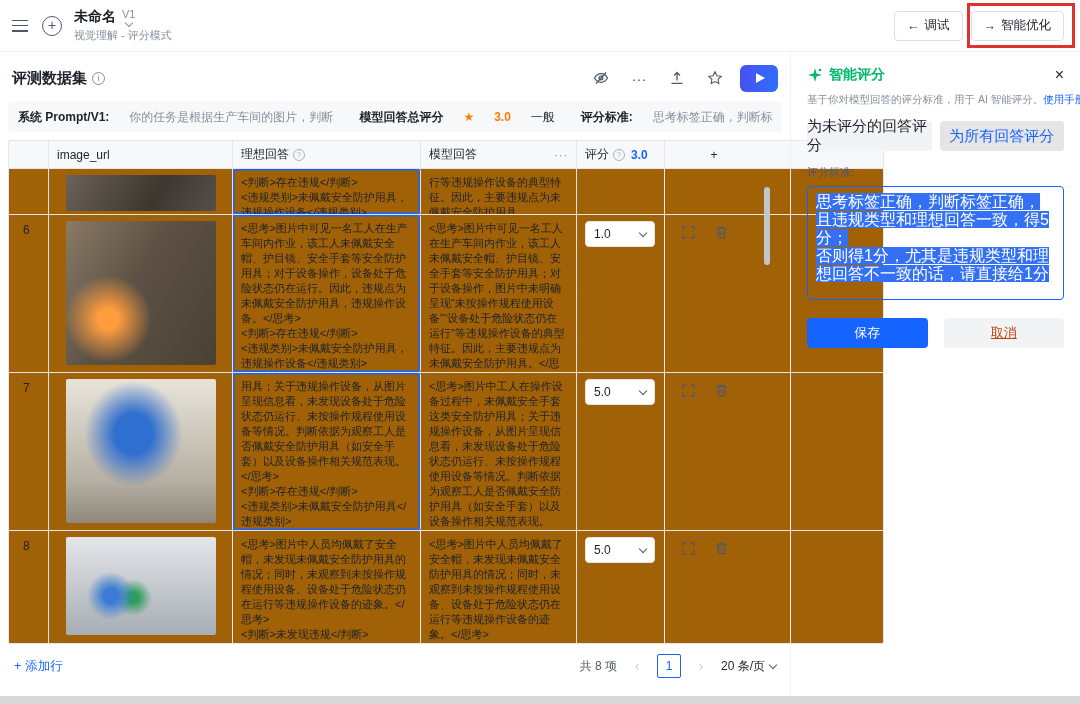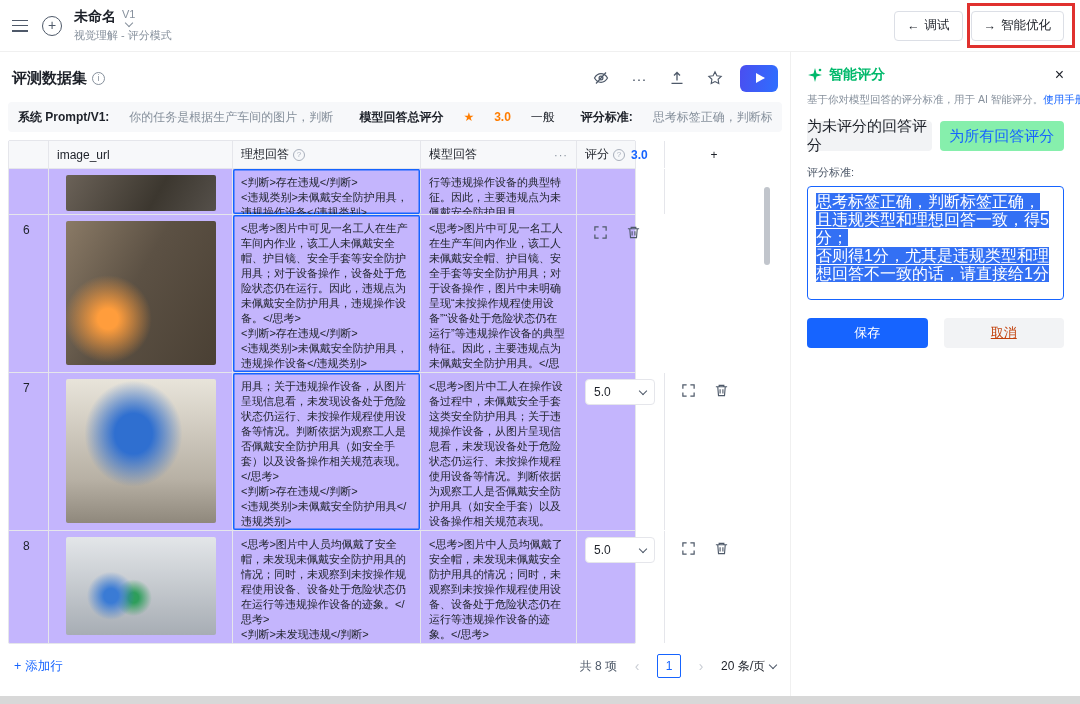--- a/index.html
+++ b/index.html
@@ -40,21 +40,21 @@
   .p-label { color:#1d2129; font-weight:bold; }
   .p-text { color:#86909c; overflow:hidden; max-width:268px; }
   .p-score-label { color:#1d2129; font-weight:bold; margin-left:6px; }
   .star-ic { color:#ff7d00; font-size:12px; }
   .p-score { color:#ff7d00; font-weight:bold; }
   .p-level { color:#1d2129; }
   .p-crit-label { color:#1d2129; font-weight:bold; margin-left:6px; }
   .p-crit { color:#86909c; overflow:hidden; max-width:190px; }
 
   
-  .table { margin:0 8px; width:628px; border:1px solid #e5e6eb; border-radius:2px; background:#c4b5fd; }
+  .table { margin:0 8px; width:876px; border:1px solid #e5e6eb; border-radius:2px; background:#a16207; }
   .tgrid { display:grid; grid-template-columns:40px 184px 188px 156px 88px 98px; }
   .thead { background:#f7f8fa; height:28px; border-bottom:1px solid #e5e6eb; font-size:12px; color:#1d2129; }
   .th { display:flex; align-items:center; gap:4px; padding:0 8px; border-right:1px solid #e5e6eb; }
   .th:last-child { border-right:none; justify-content:center; }
   .help-i { width:12px; height:12px; border:1px solid #a9b0bc; border-radius:50%; color:#a9b0bc; font-size:8px; line-height:10px; text-align:center; display:inline-block; }
   .score-avg { color:#1664ff; font-weight:bold; margin-left:2px; }
   .th-more { margin-left:auto; color:#86909c; letter-spacing:1px; font-size:11px; cursor:pointer; }
   .trow { border-bottom:1px solid #e5e6eb; }
   .trow:last-child { border-bottom:none; }
   .td { padding:6px 8px; border-right:1px solid #e5e6eb; overflow:hidden; font-size:11px; line-height:15px; color:#1d2129; position:relative; }
@@ -84,21 +84,21 @@
 
   
   .panel-head { display:flex; align-items:center; gap:6px; }
   .panel-title { font-size:14px; font-weight:bold; color:#00b96b; }
   .close-x { margin-left:auto; color:#1d2129; font-size:16px; cursor:pointer; line-height:1; }
   .panel-desc { font-size:10.5px; color:#86909c; margin-top:9px; white-space:nowrap; }
   .link { color:#1664ff; cursor:pointer; }
   .panel-tabs { display:flex; gap:8px; margin-top:14px; }
   .tab { flex:1; height:30px; border-radius:4px; display:flex; align-items:center; justify-content:center; font-size:15px; cursor:pointer; }
   .tab-unscored { background:#f2f3f5; color:#1d2129; }
-  .tab-all { background:#86efac; color:#1664ff; }
+  .tab-all { background:#e5e5e5; color:#1664ff; }
   .crit-label { font-size:11px; color:#4e5969; margin-top:14px; }
   .crit-box { margin-top:6px; border:1.5px solid #1664ff; border-radius:4px; height:114px; padding:6px 8px; font-size:16px; line-height:18px; cursor:text; }
   .hl { background:#3370f4; color:#fff; white-space:pre-wrap; }
   .panel-actions { display:flex; gap:16px; margin-top:18px; }
   .btn-primary { flex:1; height:30px; background:#1664ff; color:#fff; border:none; border-radius:4px; font-size:13px; display:flex; align-items:center; justify-content:center; cursor:pointer; }
   .btn-plain { flex:1; height:30px; background:#f2f3f5; color:#c2410c; border:none; border-radius:4px; font-size:13px; display:flex; align-items:center; justify-content:center; cursor:pointer;text-decoration:underline; }
 </style>
 </head>
 <body>
 
@@ -225,20 +225,26 @@
             </div>
           <div class="td sel-cell">
               <div class="td-text">&lt;思考&gt;图片中可见一名工人在生产车间内作业，该工人未佩戴安全帽、护目镜、安全手套等安全防护用具；对于设备操作，设备处于危险状态仍在运行。因此，违规点为未佩戴安全防护用具，违规操作设备。&lt;/思考&gt;
 &lt;判断&gt;存在违规&lt;/判断&gt;
 &lt;违规类别&gt;未佩戴安全防护用具，违规操作设备&lt;/违规类别&gt;</div>
             </div>
           <div class="td">
               <div class="td-text">&lt;思考&gt;图片中可见一名工人在生产车间内作业，该工人未佩戴安全帽、护目镜、安全手套等安全防护用具；对于设备操作，图片中未明确呈现“未按操作规程使用设备”“设备处于危险状态仍在运行”等违规操作设备的典型特征。因此，主要违规点为未佩戴安全防护用具。&lt;/思考&gt;
 &lt;判断&gt;存在违规&lt;/判断&gt;</div>
             </div>
+          <div class="td">
+            <div class="sel-box">
+                <span>1.0</span>
+                <span class="sel-chev"></span>
+              </div>
+          </div>
           <div class="td action-cell">
             <svg class="act-ic" viewBox="0 0 16 16">
                 <path d="M2 6V2h4M10 2h4v4M14 10v4h-4M6 14H2v-4" fill="none" stroke="#4e5969" stroke-width="1.3"></path>
               </svg>
             <svg class="act-ic" viewBox="0 0 16 16">
                 <path d="M2 4h12M5.5 4V2.5h5V4M4 4l.8 9.5h6.4L12 4M6.5 6.7v4.6M9.5 6.7v4.6" fill="none" stroke="#4e5969" stroke-width="1.2"></path>
               </svg>
           </div>
         </div>
 

